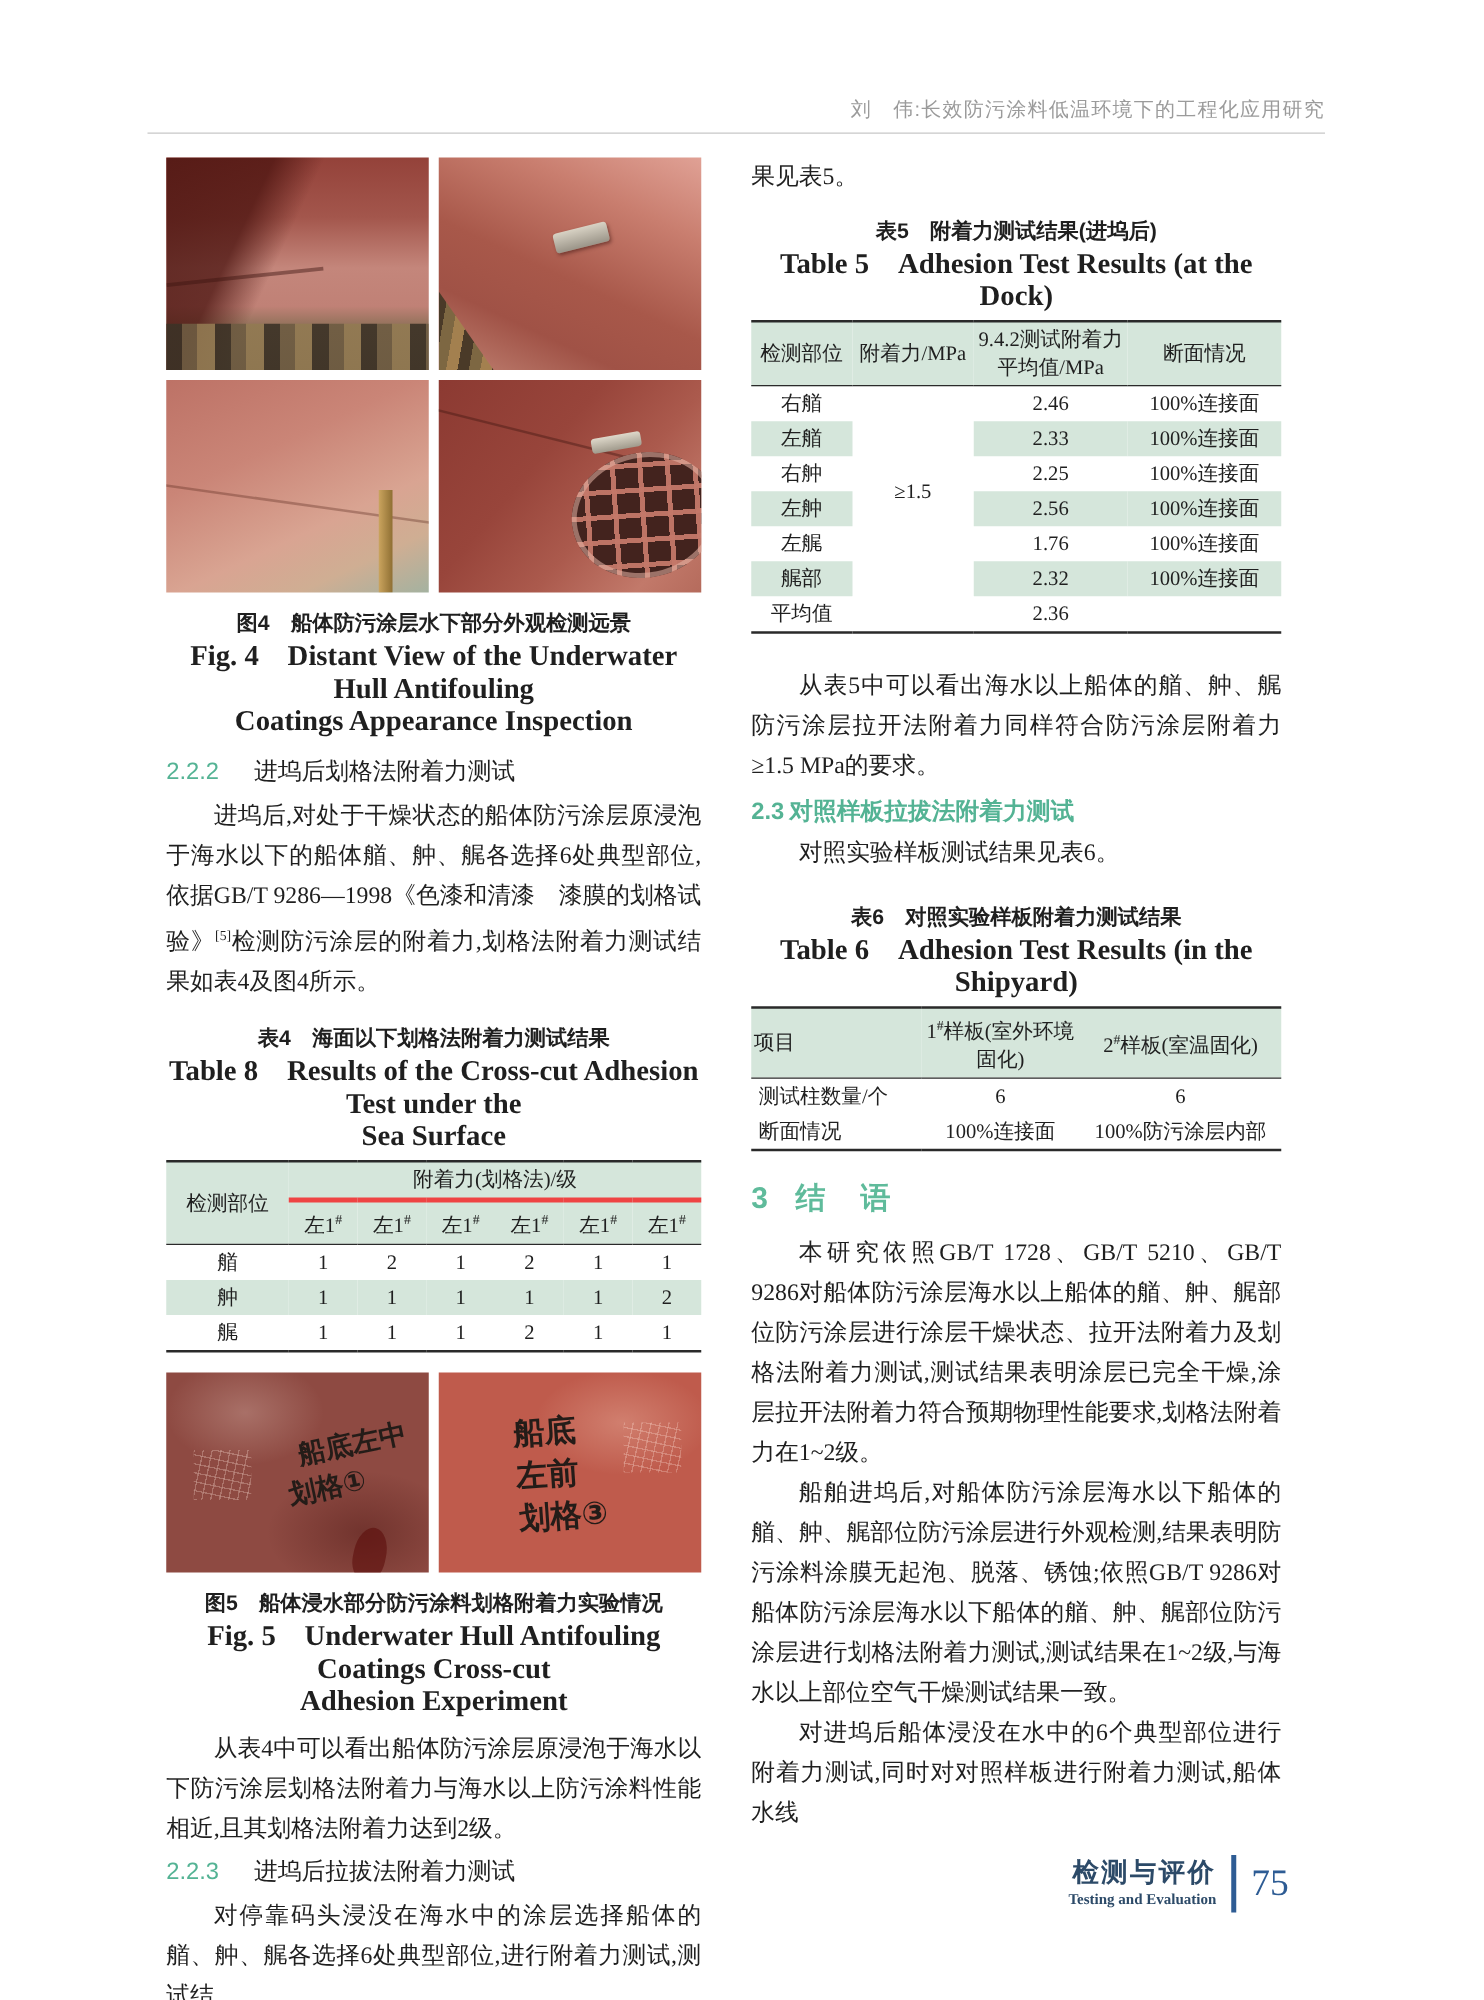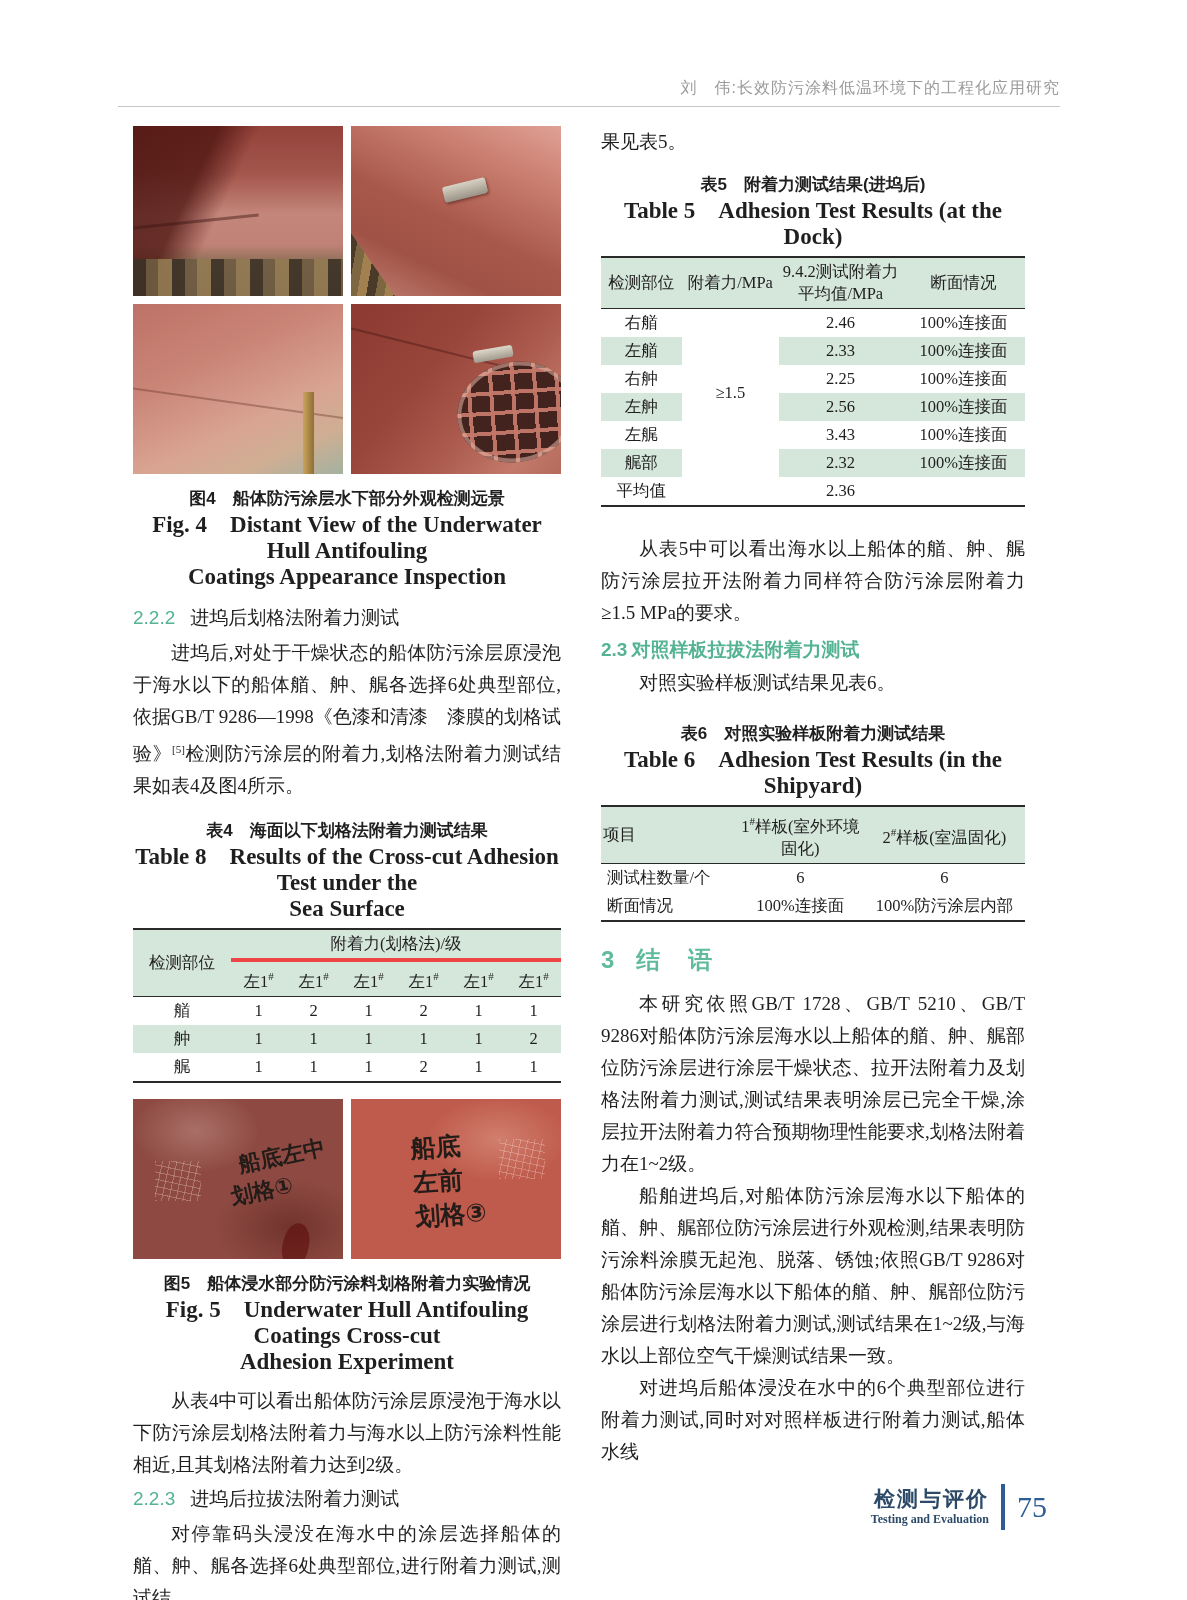--- a/index.html
+++ b/index.html
@@ -16,21 +16,21 @@
   .content { position:absolute; top:126px; left:133px; width:892px; display:flex; gap:40px; }
   .col-left { width:428px; }
   .col-right { width:424px; }
 
   .para { font-size:19px; line-height:32px; text-align:justify; }
   .indent { text-indent:2em; }
   sup.ref { font-size:11px; }
 
   
   .h3 { font-size:19px; margin:12px 0 4px 0; line-height:31px; }
-  .h3 .num { color:#54b394; font-family:"Liberation Sans","DejaVu Sans",sans-serif; margin-right:15px; }
+  .h3 .num { color:#54b394; font-family:"Liberation Sans","DejaVu Sans",sans-serif; margin-right:28px; }
   .h2 { color:#54b394; font-family:"Liberation Sans","DejaVu Sans",sans-serif; font-weight:bold;
         font-size:19px; margin:6px 0 2px 0; line-height:30px; }
   .h2 .num { margin-right:4px; }
   .h1 { color:#5fbb9b; font-family:"Liberation Sans","DejaVu Sans",sans-serif; font-weight:bold;
         font-size:24px; margin:20px 0 10px 0; line-height:36px; letter-spacing:2px; }
   .h1 .num { margin-right:20px; }
 
   
   .cap-cn { font-family:"Liberation Sans","DejaVu Sans",sans-serif; font-weight:bold; font-size:17px;
             text-align:center; line-height:26px; }
@@ -97,21 +97,21 @@
   .mk-e .l2 { margin-left:-14px; }
   .mk-f { left:62px; top:30px; font-size:25px; transform:rotate(-4deg); line-height:34px; }
   .drip { position:absolute; right:34px; bottom:-6px; width:26px; height:42px; border-radius:50% 50% 40% 40%;
     background:rgba(90,10,8,.55); transform:rotate(12deg); }
 
   
   .mt6{margin-top:6px;} .mt10{margin-top:10px;} .mt12{margin-top:12px;} .mt14{margin-top:14px;}
   .mt16{margin-top:16px;} .mt22{margin-top:22px;} .mt26{margin-top:26px;}
 
   
-  .footer { position:absolute; right:140px; bottom:70px; display:flex; align-items:center; gap:12px; }
+  .footer { position:absolute; right:156px; bottom:70px; display:flex; align-items:center; gap:12px; }
   .footer-txt { text-align:right; }
   .footer-cn { font-family:"Liberation Sans","DejaVu Sans",sans-serif; font-weight:bold; font-size:21px;
     color:#2c4a68; letter-spacing:2px; line-height:24px; }
   .footer-en { font-size:12px; font-weight:bold; color:#2c4a68; line-height:16px; }
   .footer-bar { width:4px; height:46px; background:#2e5c94; }
   .footer-num { font-size:30px; color:#2e5c94; line-height:46px; }
 </style>
 </head>
 <body>
 
@@ -285,21 +285,21 @@
             <td>2.25</td>
             <td>100%连接面</td>
           </tr>
           <tr class="band">
             <td>左舯</td>
             <td>2.56</td>
             <td>100%连接面</td>
           </tr>
           <tr>
             <td>左艉</td>
-            <td>3.43</td>
+            <td>1.76</td>
             <td>100%连接面</td>
           </tr>
           <tr class="band">
             <td>艉部</td>
             <td>2.32</td>
             <td>100%连接面</td>
           </tr>
           <tr>
             <td>平均值</td>
             <td class="white-cell"></td>

